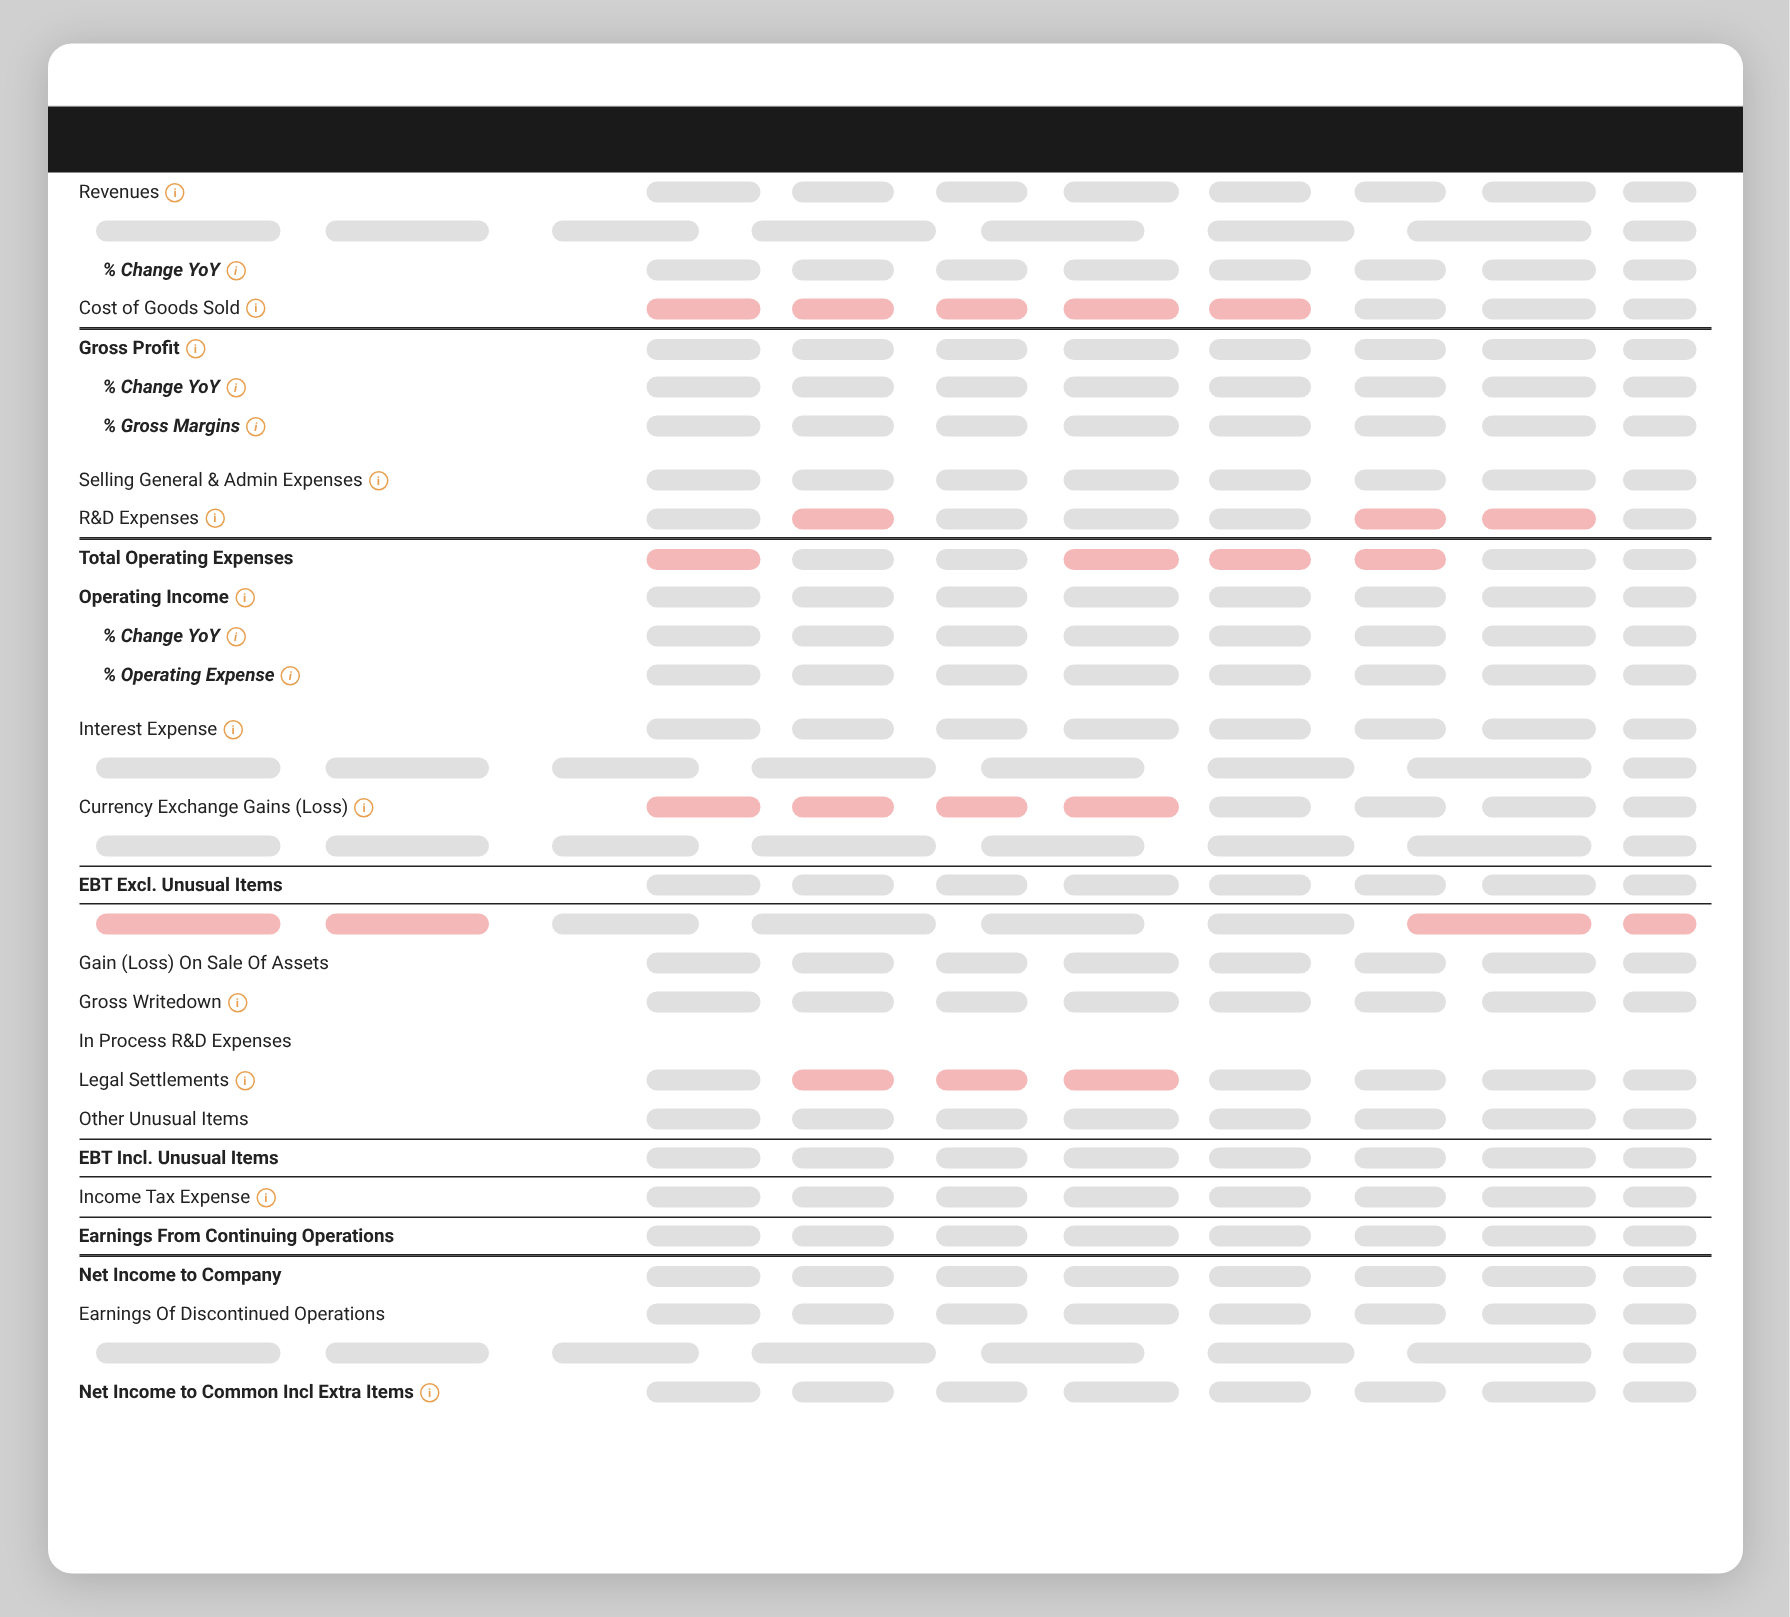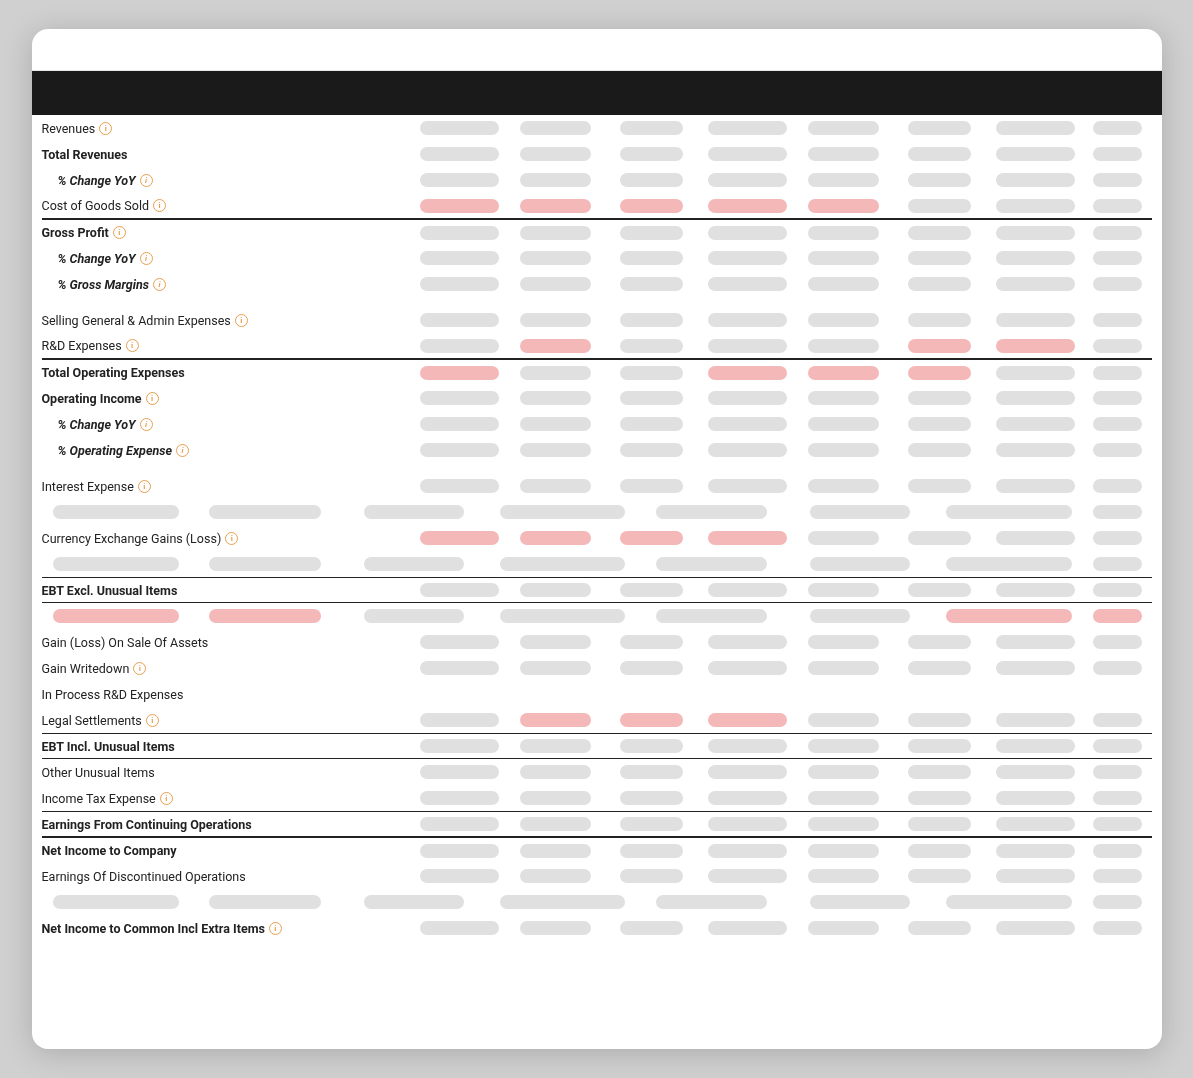--- a/index.html
+++ b/index.html
@@ -62,21 +62,21 @@
       font-size: 11.5px;
       font-weight: 500;
       flex: 1;
       text-align: center;
     }
     .th-col.ltm {
       flex: 0 0 68px;
       text-align: center;
     }
     .table-body {
-      padding: 0 10px;
+      padding: 0 21px;
     }
     .row {
       display: flex;
       align-items: center;
       min-height: 26px;
       border-bottom: none;
     }
     .row.divider-top {
       border-top: 1.5px solid #222;
     }
@@ -181,23 +181,20 @@
           </div>
           <div class="cell">
             <span class="pill" style="width:88%;"></span>
           </div>
           <div class="cell ltm-cell">
             <span class="pill" style="width:78%;"></span>
           </div>
         </div>
       </div>
       <div class="row">
-        <div class="row-label bold">
-          <span>Total Revenues</span>
-        </div>
         <div class="cells">
           <div class="cell">
             <span class="pill" style="width:88%;"></span>
           </div>
           <div class="cell">
             <span class="pill" style="width:78%;"></span>
           </div>
           <div class="cell">
             <span class="pill" style="width:70%;"></span>
           </div>
@@ -776,21 +773,21 @@
           <div class="cell">
             <span class="pill" style="width:88%;"></span>
           </div>
           <div class="cell ltm-cell">
             <span class="pill" style="width:78%;"></span>
           </div>
         </div>
       </div>
       <div class="row">
         <div class="row-label">
-          <span>Gain Writedown</span>
+          <span>Gross Writedown</span>
           <span class="info-icon">i</span>
         </div>
         <div class="cells">
           <div class="cell">
             <span class="pill" style="width:88%;"></span>
           </div>
           <div class="cell">
             <span class="pill" style="width:78%;"></span>
           </div>
           <div class="cell">
@@ -853,54 +850,54 @@
             <span class="pill" style="width:70%;"></span>
           </div>
           <div class="cell">
             <span class="pill" style="width:88%;"></span>
           </div>
           <div class="cell ltm-cell">
             <span class="pill" style="width:78%;"></span>
           </div>
         </div>
       </div>
+      <div class="row">
+        <div class="row-label">
+          <span>Other Unusual Items</span>
+        </div>
+        <div class="cells">
+          <div class="cell">
+            <span class="pill" style="width:88%;"></span>
+          </div>
+          <div class="cell">
+            <span class="pill" style="width:78%;"></span>
+          </div>
+          <div class="cell">
+            <span class="pill" style="width:70%;"></span>
+          </div>
+          <div class="cell">
+            <span class="pill" style="width:88%;"></span>
+          </div>
+          <div class="cell">
+            <span class="pill" style="width:78%;"></span>
+          </div>
+          <div class="cell">
+            <span class="pill" style="width:70%;"></span>
+          </div>
+          <div class="cell">
+            <span class="pill" style="width:88%;"></span>
+          </div>
+          <div class="cell ltm-cell">
+            <span class="pill" style="width:78%;"></span>
+          </div>
+        </div>
+      </div>
       <div class="row divider-top" style="border-bottom: 1.5px solid rgb(34, 34, 34);">
         <div class="row-label bold">
           <span>EBT Incl. Unusual Items</span>
-        </div>
-        <div class="cells">
-          <div class="cell">
-            <span class="pill" style="width:88%;"></span>
-          </div>
-          <div class="cell">
-            <span class="pill" style="width:78%;"></span>
-          </div>
-          <div class="cell">
-            <span class="pill" style="width:70%;"></span>
-          </div>
-          <div class="cell">
-            <span class="pill" style="width:88%;"></span>
-          </div>
-          <div class="cell">
-            <span class="pill" style="width:78%;"></span>
-          </div>
-          <div class="cell">
-            <span class="pill" style="width:70%;"></span>
-          </div>
-          <div class="cell">
-            <span class="pill" style="width:88%;"></span>
-          </div>
-          <div class="cell ltm-cell">
-            <span class="pill" style="width:78%;"></span>
-          </div>
-        </div>
-      </div>
-      <div class="row">
-        <div class="row-label">
-          <span>Other Unusual Items</span>
         </div>
         <div class="cells">
           <div class="cell">
             <span class="pill" style="width:88%;"></span>
           </div>
           <div class="cell">
             <span class="pill" style="width:78%;"></span>
           </div>
           <div class="cell">
             <span class="pill" style="width:70%;"></span>

